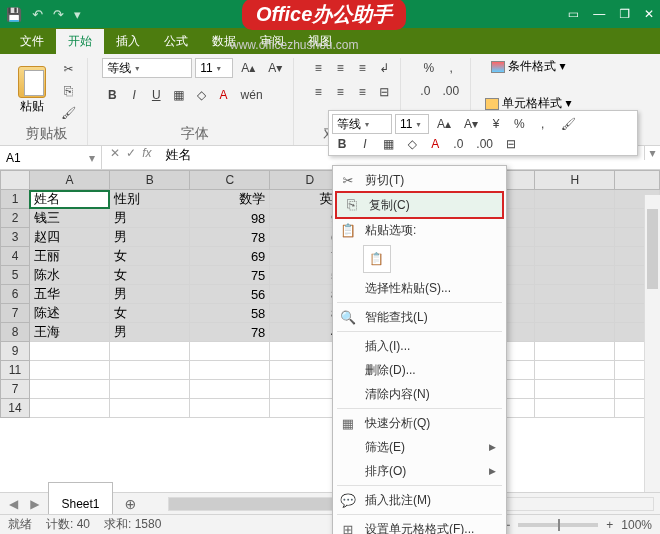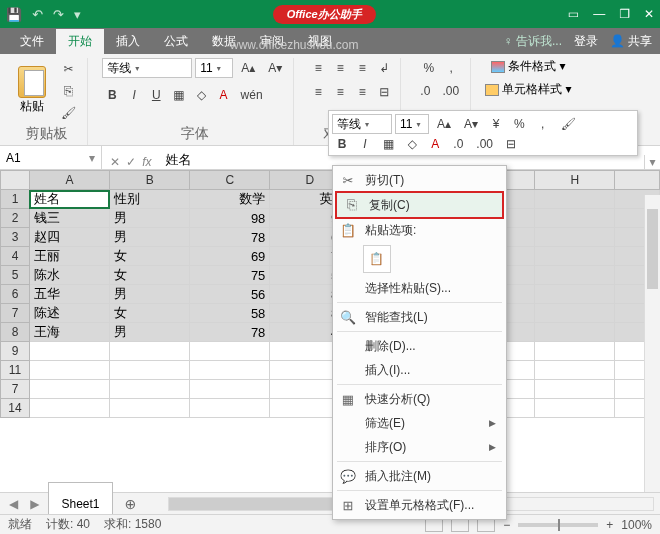--- a/index.html
+++ b/index.html
@@ -1,49 +1,49 @@
 <!DOCTYPE html>
 <html><head>
 <meta charset="utf-8">
 <style>
 *{box-sizing:border-box;margin:0;padding:0;font-family:"Microsoft YaHei",Arial,sans-serif;font-size:12px;user-select:none}
 body{width:660px;height:534px;background:#fff;overflow:hidden;position:relative}
 .title-bar{height:28px;background:#0c8a4b;display:flex;align-items:center;padding:0 6px;color:#fff}
 .title-icons-l{display:flex;gap:10px;align-items:center}
 .title-icons-l span{color:#c8e6d5;font-size:13px}
 .title-center{flex:1;text-align:center;position:relative}
-.brand{display:inline-block;background:#d62424;color:#fff;padding:2px 14px;border-radius:10px;font-size:11px;font-weight:bold;font-style:italic}
+.brand{display:inline-block;background:#d62424;color:#fff;padding:2px 14px;border-radius:10px;font-size:20px;font-weight:bold;font-style:italic}
 .title-icons-r{display:flex;gap:14px;align-items:center}
 .title-icons-r span{color:#fff;font-size:12px}
-.menubar{height:26px;background:#737373;display:flex;align-items:center;padding:0 8px;color:#fff;font-size:13px}
+.menubar{height:26px;background:#4d7c0f;display:flex;align-items:center;padding:0 8px;color:#fff;font-size:13px}
 .menu-item{padding:4px 12px;cursor:pointer}
 .menu-item.active{background:#f3f3f3;color:#0c8a4b}
 .menu-right{margin-left:auto;display:flex;align-items:center;gap:4px}
 .tell{color:#bfe4d1}
 .share{display:flex;align-items:center;gap:3px}
 .url{position:absolute;top:38px;left:230px;font-size:12px;color:#ccc;z-index:5}
 .ribbon{height:92px;background:#f3f3f3;border-bottom:1px solid #d4d4d4;display:flex;padding:4px 6px 0 6px;gap:8px}
 .grp{display:flex;flex-direction:column;align-items:center;border-right:1px solid #e1e1e1;padding:0 6px}
 .grp-body{flex:1;display:flex;align-items:center;gap:4px}
 .grp-label{font-size:14px;color:#666;padding:2px 0}
 .rb-btn{border:1px solid transparent;padding:2px 4px;display:flex;align-items:center;justify-content:center;min-width:20px;min-height:20px;color:#444}
 .paste-big{display:flex;flex-direction:column;align-items:center;padding:2px 6px}
 .paste-ic{width:28px;height:32px;background:linear-gradient(#f7d88a,#eab54a);border:1px solid #c98f2a;border-radius:3px;position:relative}
 .paste-ic::after{content:"";position:absolute;top:3px;left:5px;width:18px;height:24px;background:#fff;border:1px solid #aaa}
 .font-row{display:flex;gap:3px;margin-bottom:3px}
 .sel{border:1px solid #c5c5c5;background:#fff;height:20px;display:flex;align-items:center;padding:0 4px;font-size:11px}
 .dd-arrow{margin-left:4px;color:#666;font-size:8px}
 .btn-row{display:flex;gap:2px}
 .num-grp{display:flex;flex-direction:column;gap:3px}
-.styles-col{display:flex;flex-direction:column;gap:6px;font-size:11px}
+.styles-col{display:flex;flex-direction:column;gap:20px;font-size:11px}
 .sty{display:flex;align-items:center;gap:3px}
 .sty-ic{width:14px;height:12px;border:1px solid #888}
 .mini-toolbar{position:absolute;top:110px;left:328px;width:310px;height:46px;background:#fff;border:1px solid #c5c5c5;box-shadow:2px 2px 4px rgba(0,0,0,0.2);z-index:20;display:flex;flex-direction:column;padding:3px}
 .mt-row{display:flex;gap:3px;align-items:center;height:20px}
-.namebox-row{height:24px;background:#fff;border-bottom:1px solid #d4d4d4;display:flex;align-items:flex-end}
+.namebox-row{height:24px;background:#fff;border-bottom:1px solid #d4d4d4;display:flex;align-items:flex-start}
 .namebox{width:102px;border-right:1px solid #d4d4d4;padding:0 6px;height:100%;display:flex;align-items:center;font-size:12px}
 .fx-btns{display:flex;gap:6px;padding:0 8px;color:#888}
 .formula-bar{flex:1;padding:0 6px;font-size:13px}
 .fb-expand{width:16px;text-align:center;color:#888;border-left:1px solid #d4d4d4}
 .grid-area{position:relative;height:300px;background:#fff;overflow:hidden}
 table{border-collapse:collapse;width:100%}
 .hdr-row th{background:#e6e6e6;border:1px solid #b7b7b7;font-weight:normal;color:#333;height:19px;font-size:12px}
 .corner{width:26px;background:#e6e6e6;border:1px solid #b7b7b7}
 .row-hdr{width:26px;background:#e6e6e6;border:1px solid #b7b7b7;text-align:center;font-size:12px;color:#333}
 td{border:1px solid #d4d4d4;height:19px;padding:0 4px;font-size:13px}
@@ -96,25 +96,20 @@
 <div class="url">www.officezhushou.com</div>
 
 <div class="menubar">
   <div class="menu-item">文件</div>
   <div class="menu-item active">开始</div>
   <div class="menu-item">插入</div>
   <div class="menu-item">公式</div>
   <div class="menu-item">数据</div>
   <div class="menu-item">审阅</div>
   <div class="menu-item">视图</div>
-  <div class="menu-right">
-    <span class="tell">♀ <span>告诉我...</span></span>
-    <span class="menu-item" style="padding:4px 8px">登录</span>
-    <span class="share">👤 <span>共享</span></span>
-  </div>
 </div>
 
 <div class="ribbon">
   <div class="grp">
     <div class="grp-body">
       <div class="paste-big">
         <div class="paste-ic"></div>
         <span>粘贴</span>
       </div>
       <div style="display:flex;flex-direction:column;gap:2px">
@@ -441,25 +436,29 @@
       <span>选择性粘贴(S)...</span>
     </div>
   <div class="ctx-sep"></div>
   <div class="ctx-item">
       <span class="ctx-ic">🔍</span>
       <span>智能查找(L)</span>
     </div>
   <div class="ctx-sep"></div>
   <div class="ctx-item">
       <span class="ctx-ic"></span>
+      <span>插入(I)...</span>
+    </div>
+  <div class="ctx-item">
+      <span class="ctx-ic"></span>
       <span>删除(D)...</span>
     </div>
   <div class="ctx-item">
       <span class="ctx-ic"></span>
-      <span>插入(I)...</span>
+      <span>清除内容(N)</span>
     </div>
   <div class="ctx-sep"></div>
   <div class="ctx-item">
       <span class="ctx-ic">▦</span>
       <span>快速分析(Q)</span>
     </div>
   <div class="ctx-item">
       <span class="ctx-ic"></span>
       <span>筛选(E)</span>
       <span class="ctx-arrow">▶</span>

